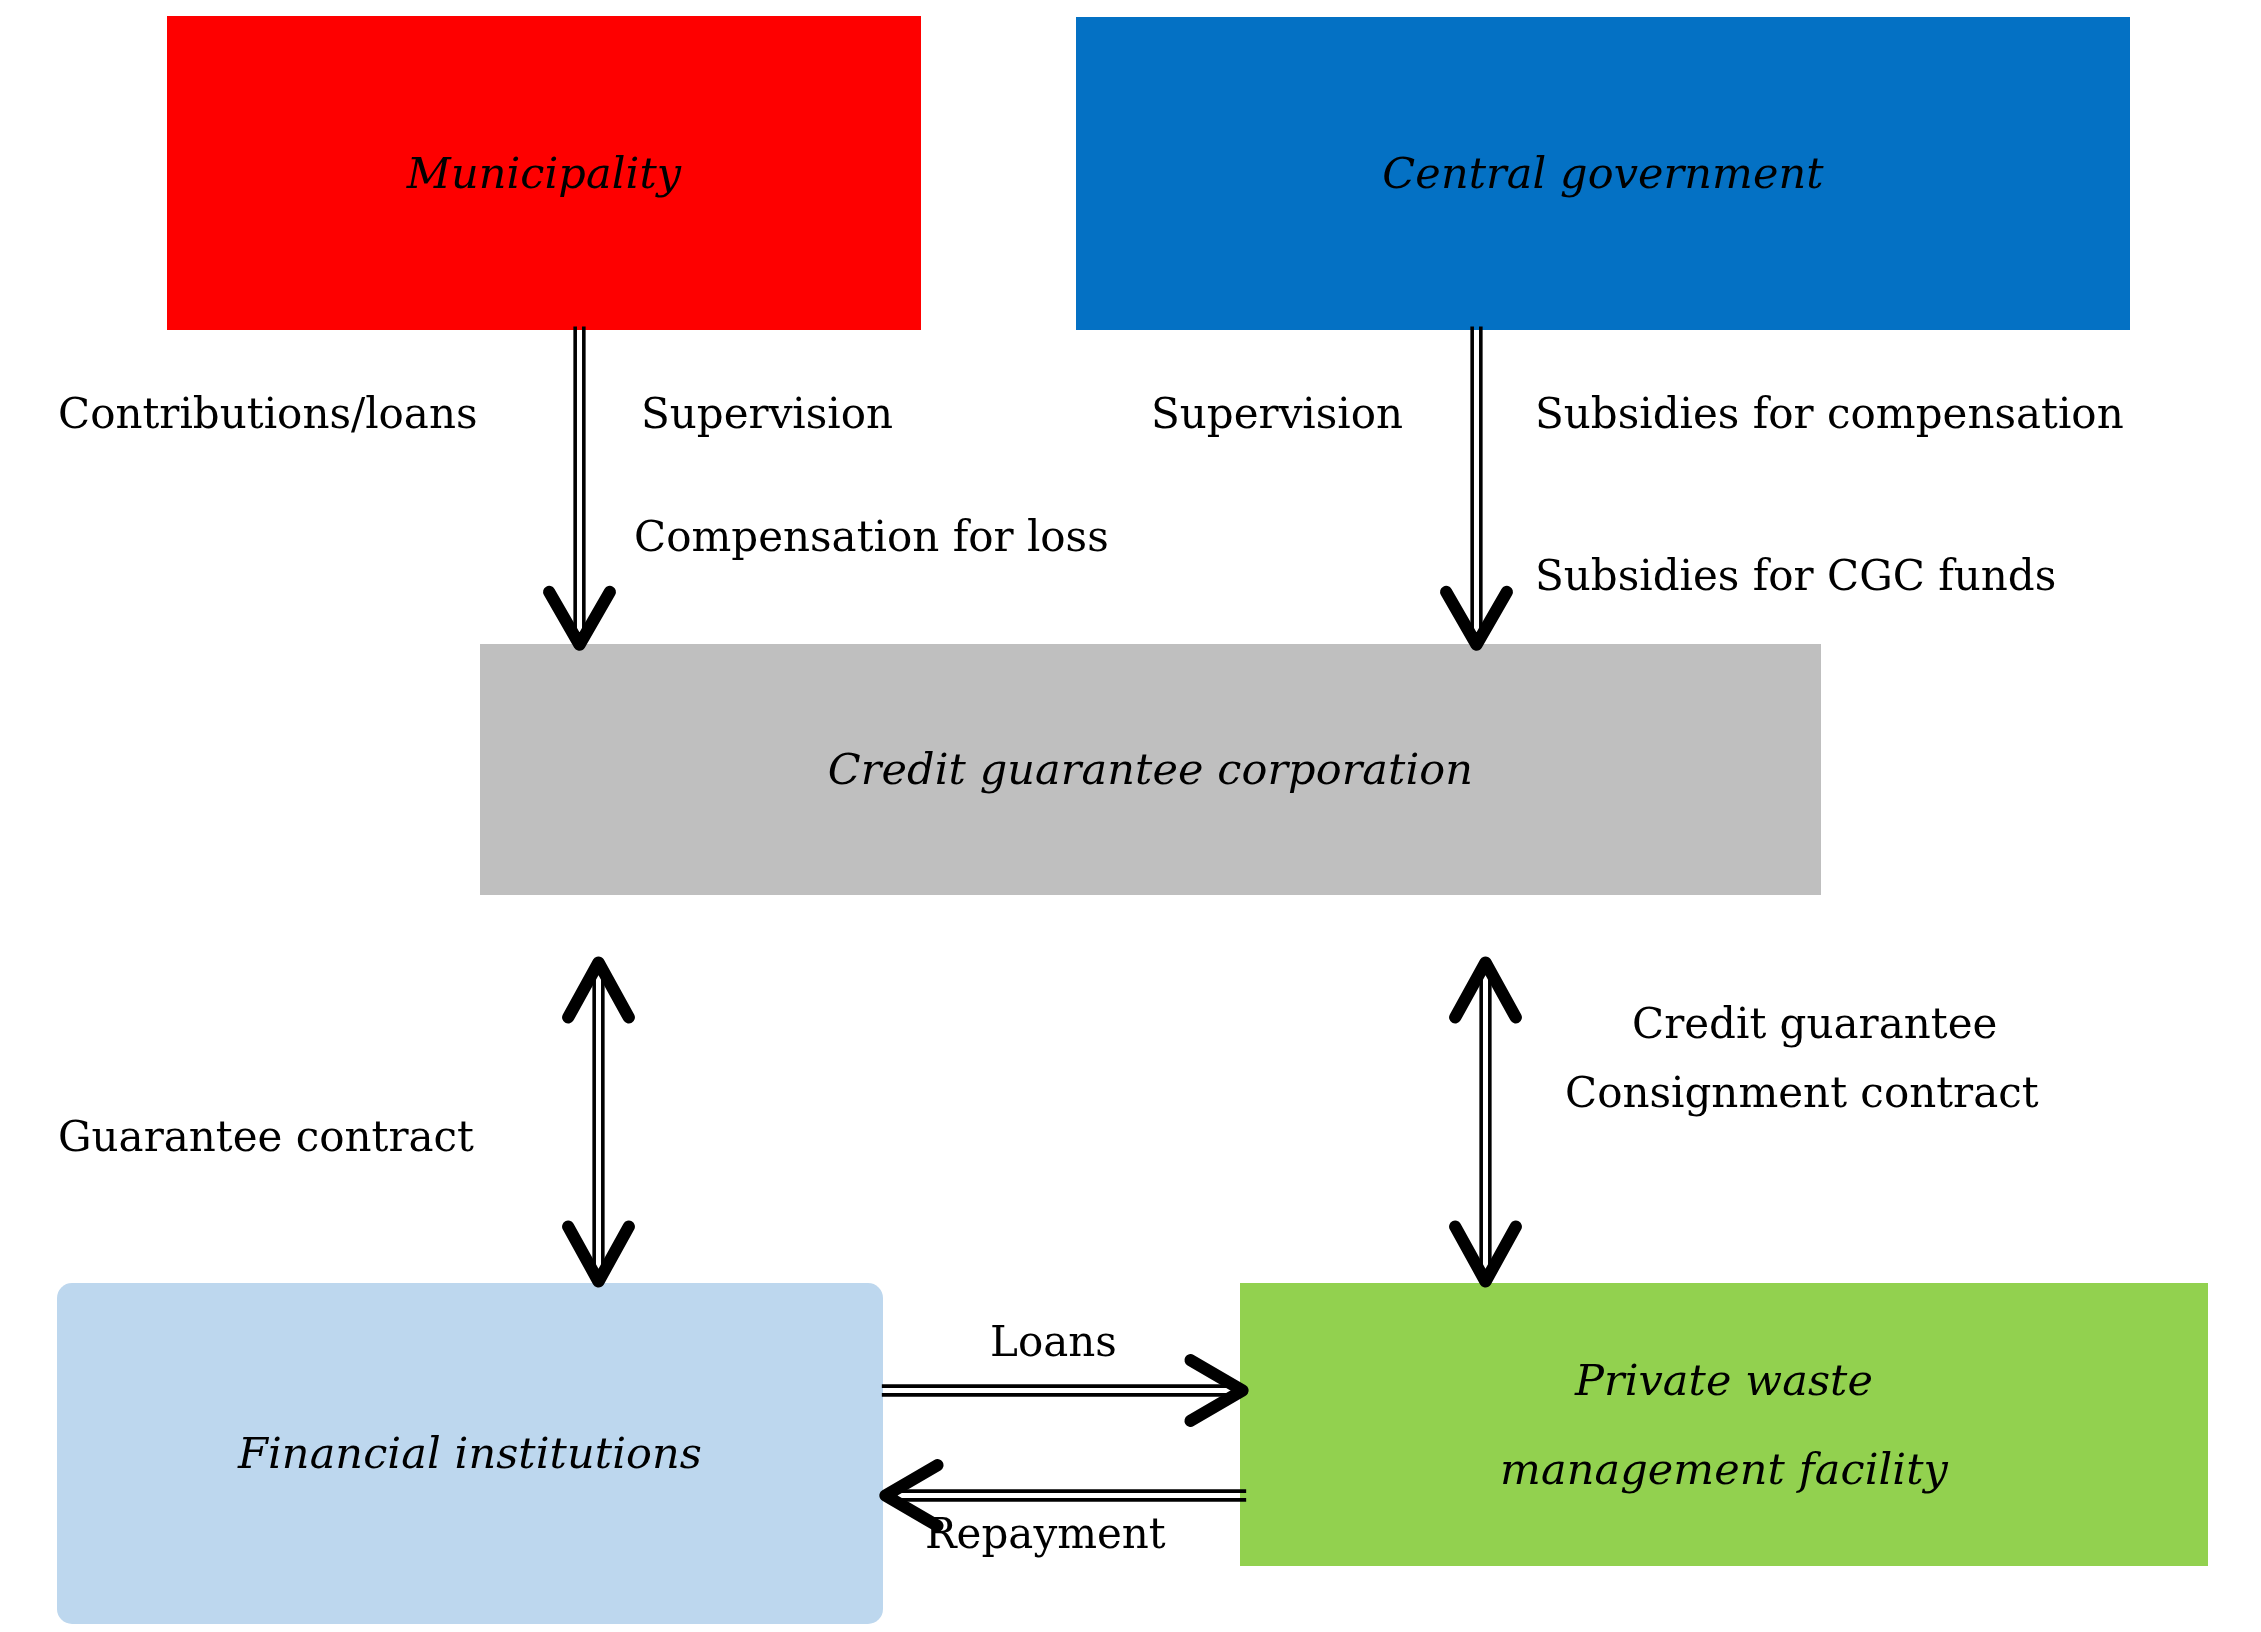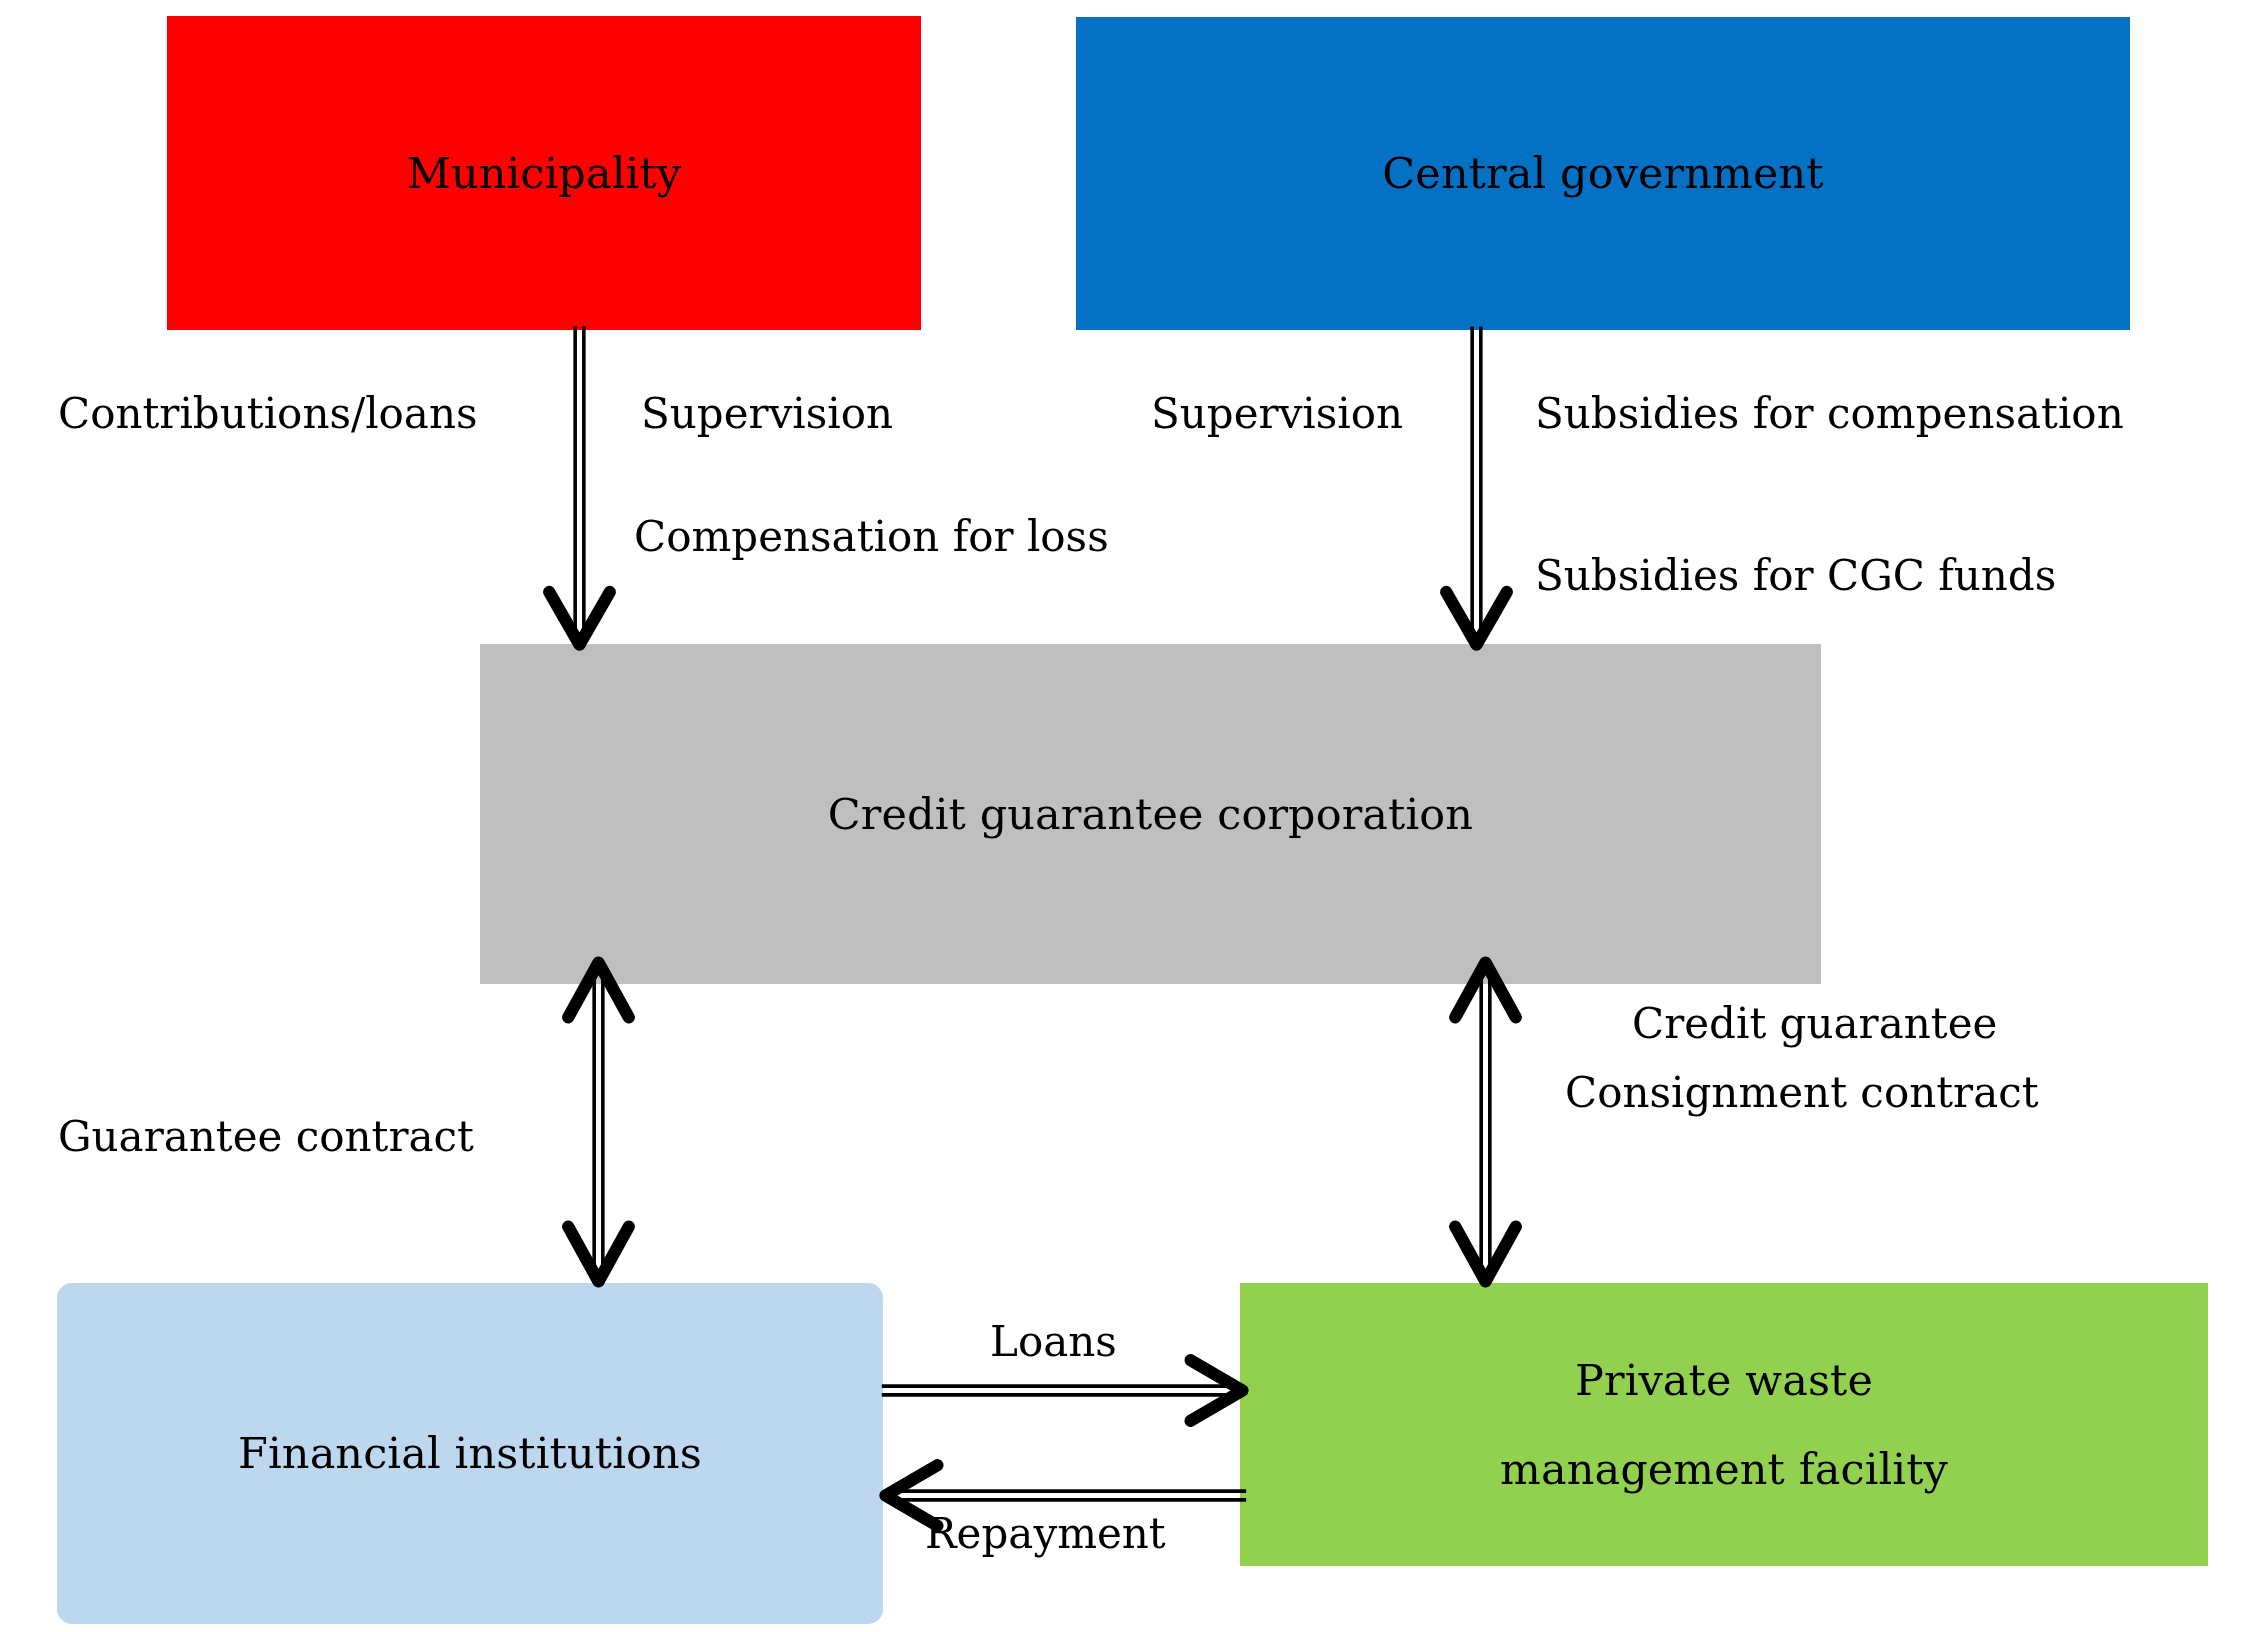--- a/index.html
+++ b/index.html
@@ -22,26 +22,26 @@
     flex-direction: column;
     align-items: center;
     justify-content: center;
     box-sizing: border-box;
     color: #000000;
     font-size: 43px;
     line-height: 1.55;
     text-align: center;
     letter-spacing: 0.1px;
   }
-  .box .line { display: block; white-space: nowrap; }
+  .box .line { display: block; white-space: nowrap; font-style: italic; }
   .box.twoline { line-height: 2.05; }
 
   #box-municipality      { left: 167px;  top: 16px;   width: 754px; height: 314px; background: #fe0000; }
   #box-central-gov       { left: 1076px; top: 16.7px;   width: 1054px; height: 313px; background: #0471c4; }
-  #box-cgc               { left: 480px;  top: 644px;  width: 1341px; height: 340px; background: #bfbfbf; }
+  #box-cgc               { left: 480px;  top: 644px;  width: 1341px; height: 251px; background: #bfbfbf; }
   #box-financial         { left: 57px;   top: 1283px; width: 826px; height: 341px; background: #bdd7ee; border-radius: 15px; }
   #box-private-waste     { left: 1240px; top: 1283px; width: 968px; height: 283px; background: #92d14f; }
 
   .edge-label {
     position: absolute;
     color: #000000;
     font-size: 42px;
     line-height: 1.1;
     white-space: nowrap;
     text-align: right;

